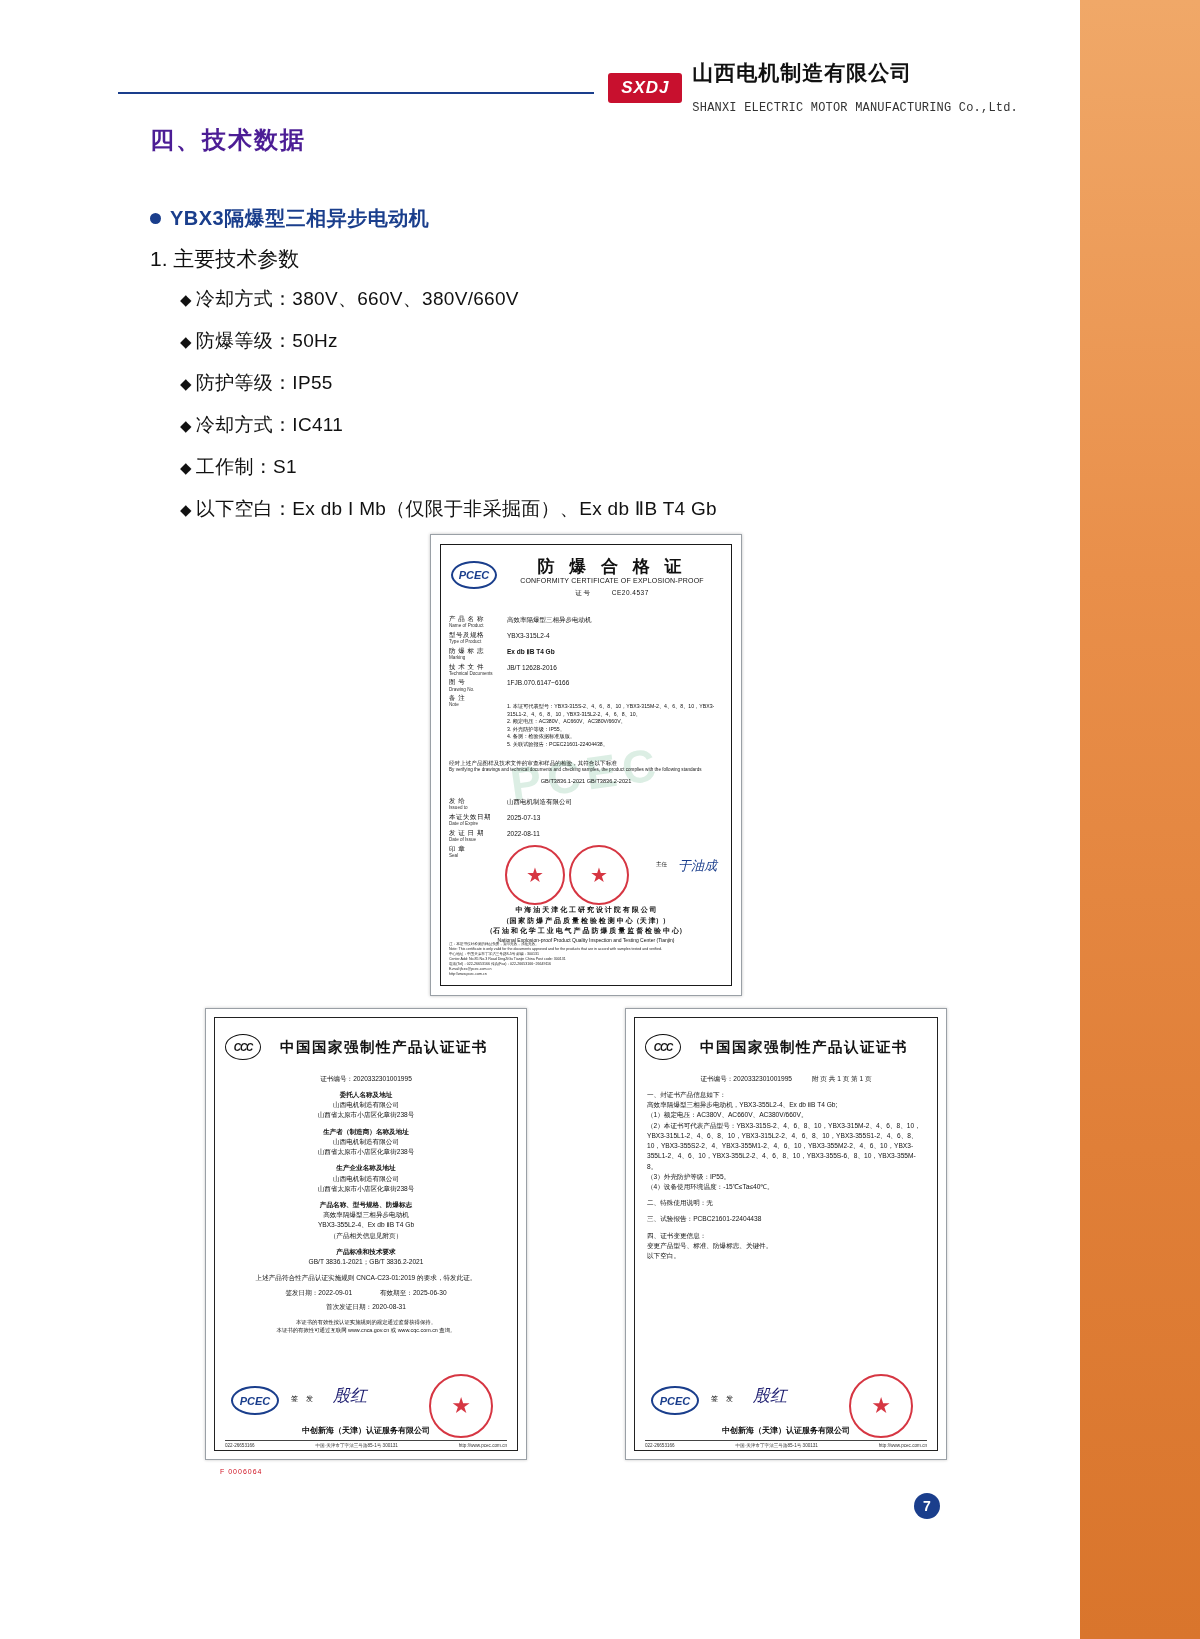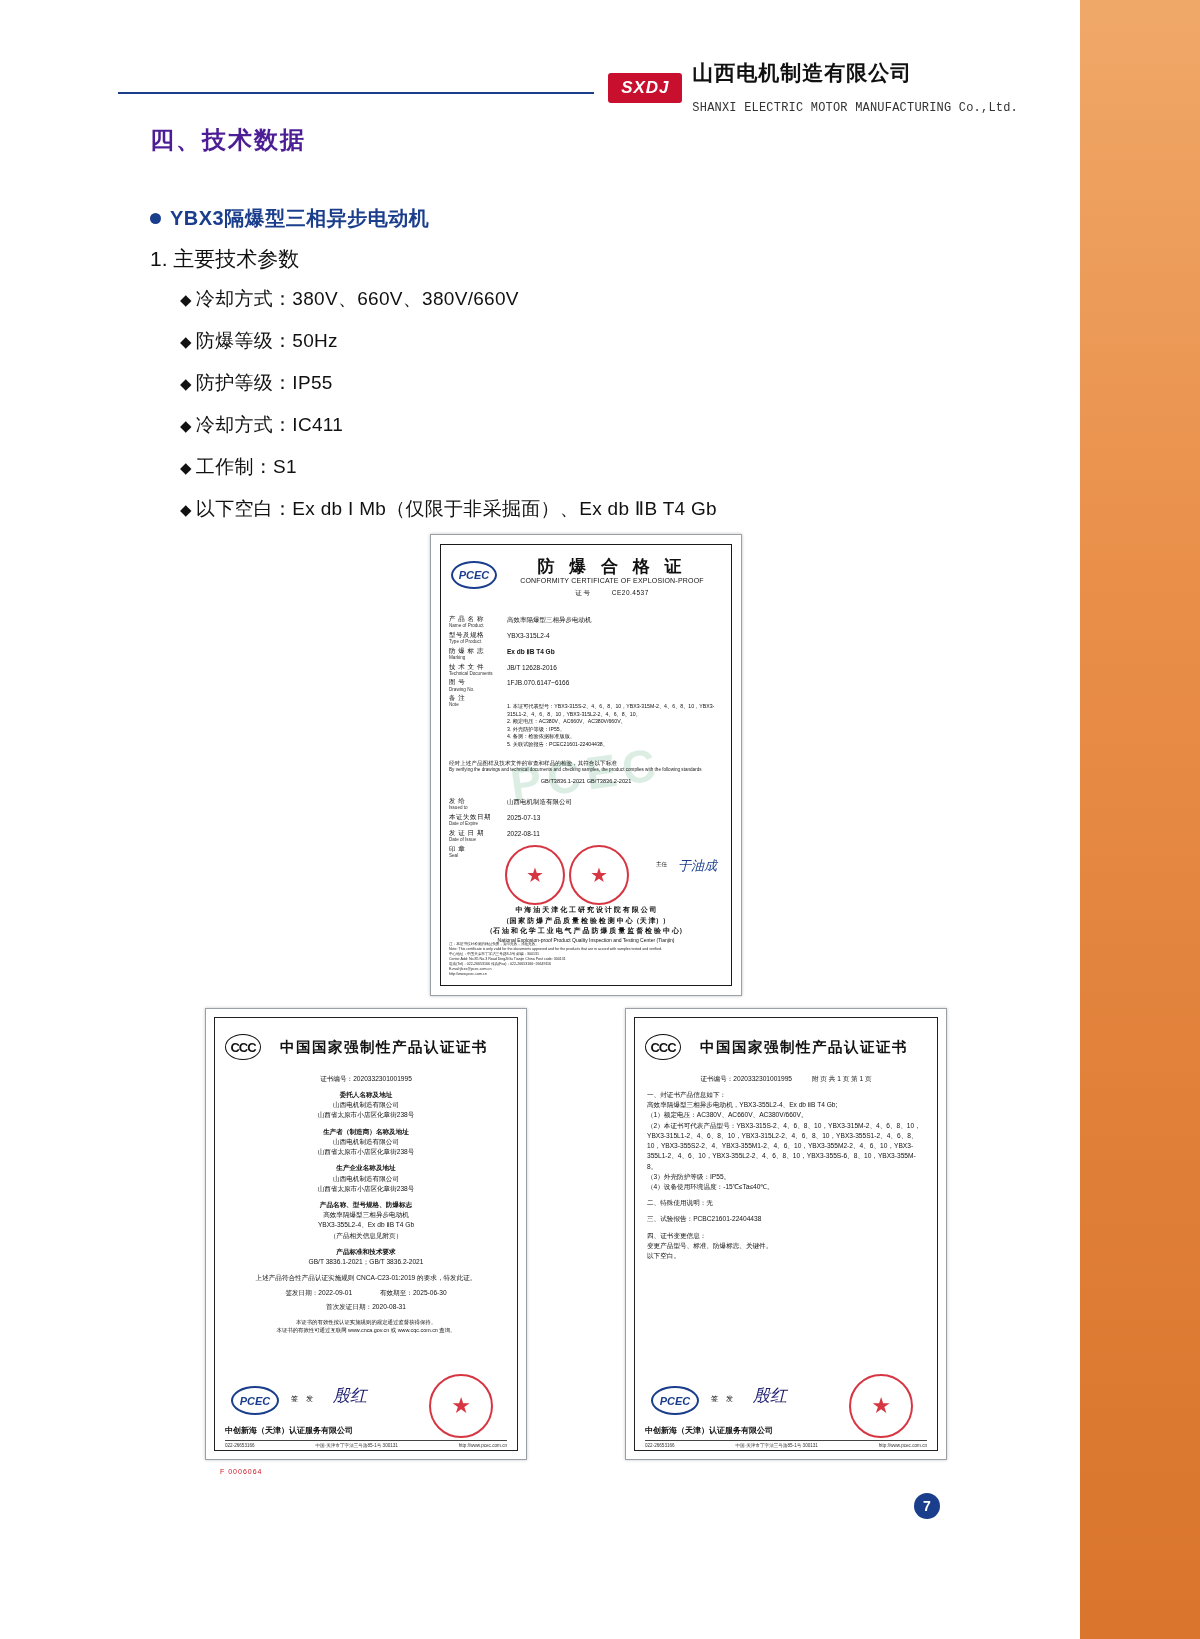--- a/index.html
+++ b/index.html
@@ -161,22 +161,22 @@
     position:absolute; top:1008px; width:320px; height:450px;
     background:#ffffff; border:1px solid #9aa0a6;
     box-shadow:0 0 3px rgba(0,0,0,0.22);
   }
   .ccc-left { left:205px; }
   .ccc-right { left:625px; }
   .ccc-inner { position:absolute; left:8px; top:8px; right:8px; bottom:8px; border:1px solid #222; overflow:hidden; }
   .ccc-head { position:absolute; left:10px; top:14px; right:10px; height:30px; display:flex; align-items:center; }
   .ccc-mark {
     width:34px; height:24px; border:1.5px solid #111; border-radius:50%;
-    font-size:13px; font-weight:bold; color:#111; letter-spacing:-1px;
-    display:flex; align-items:center; justify-content:center; 
+    font-size:10px; font-weight:bold; color:#111; letter-spacing:-1px;
+    display:flex; align-items:center; justify-content:center; font-style:italic;
   }
   .ccc-title {
     flex:1; text-align:center; font-size:14.5px; font-weight:bold; color:#111; letter-spacing:1.5px;
   }
   .ccc-body { position:absolute; left:12px; top:52px; right:12px; bottom:56px; }
   .ccc-line { font-size:6.6px; color:#111; line-height:1.55; text-align:center; }
   .ccc-line.b { font-weight:bold; }
   .ccc-line.gap { margin-top:6px; }
   .ccc-line.left { text-align:left; }
   .ccc-kv { font-size:6.6px; color:#111; text-align:center; margin-top:5px; }
@@ -192,21 +192,21 @@
   .ccc-sign-lab { position:absolute; left:66px; top:14px; font-size:7px; color:#111; letter-spacing:3px; }
   .ccc-sig { position:absolute; left:108px; top:4px; font-size:17px; color:#1a1a6e;
              font-family:"Liberation Serif", serif; font-style:italic; }
   .ccc-seal {
     position:absolute; right:14px; top:-6px; width:60px; height:60px; border-radius:50%;
     border:2px solid #cf1322; color:#cf1322; display:flex; align-items:center; justify-content:center;
     font-size:4.5px; opacity:0.85;
   }
   .ccc-seal .star { font-size:22px; }
   .ccc-org {
-    position:absolute; left:10px; bottom:14px; right:10px; 
+    position:absolute; left:10px; bottom:14px; right:10px; text-align:center;
     font-size:8px; color:#111; font-weight:bold;
   }
   .ccc-bottom {
     position:absolute; left:10px; bottom:2px; right:10px;
     display:flex; justify-content:space-between; font-size:4.6px; color:#333;
     border-top:1px solid #444; padding-top:2px;
   }
   .ccc-serial {
     position:absolute; left:14px; bottom:-16px; font-size:7px; color:#cf1322; letter-spacing:1px;
   }

